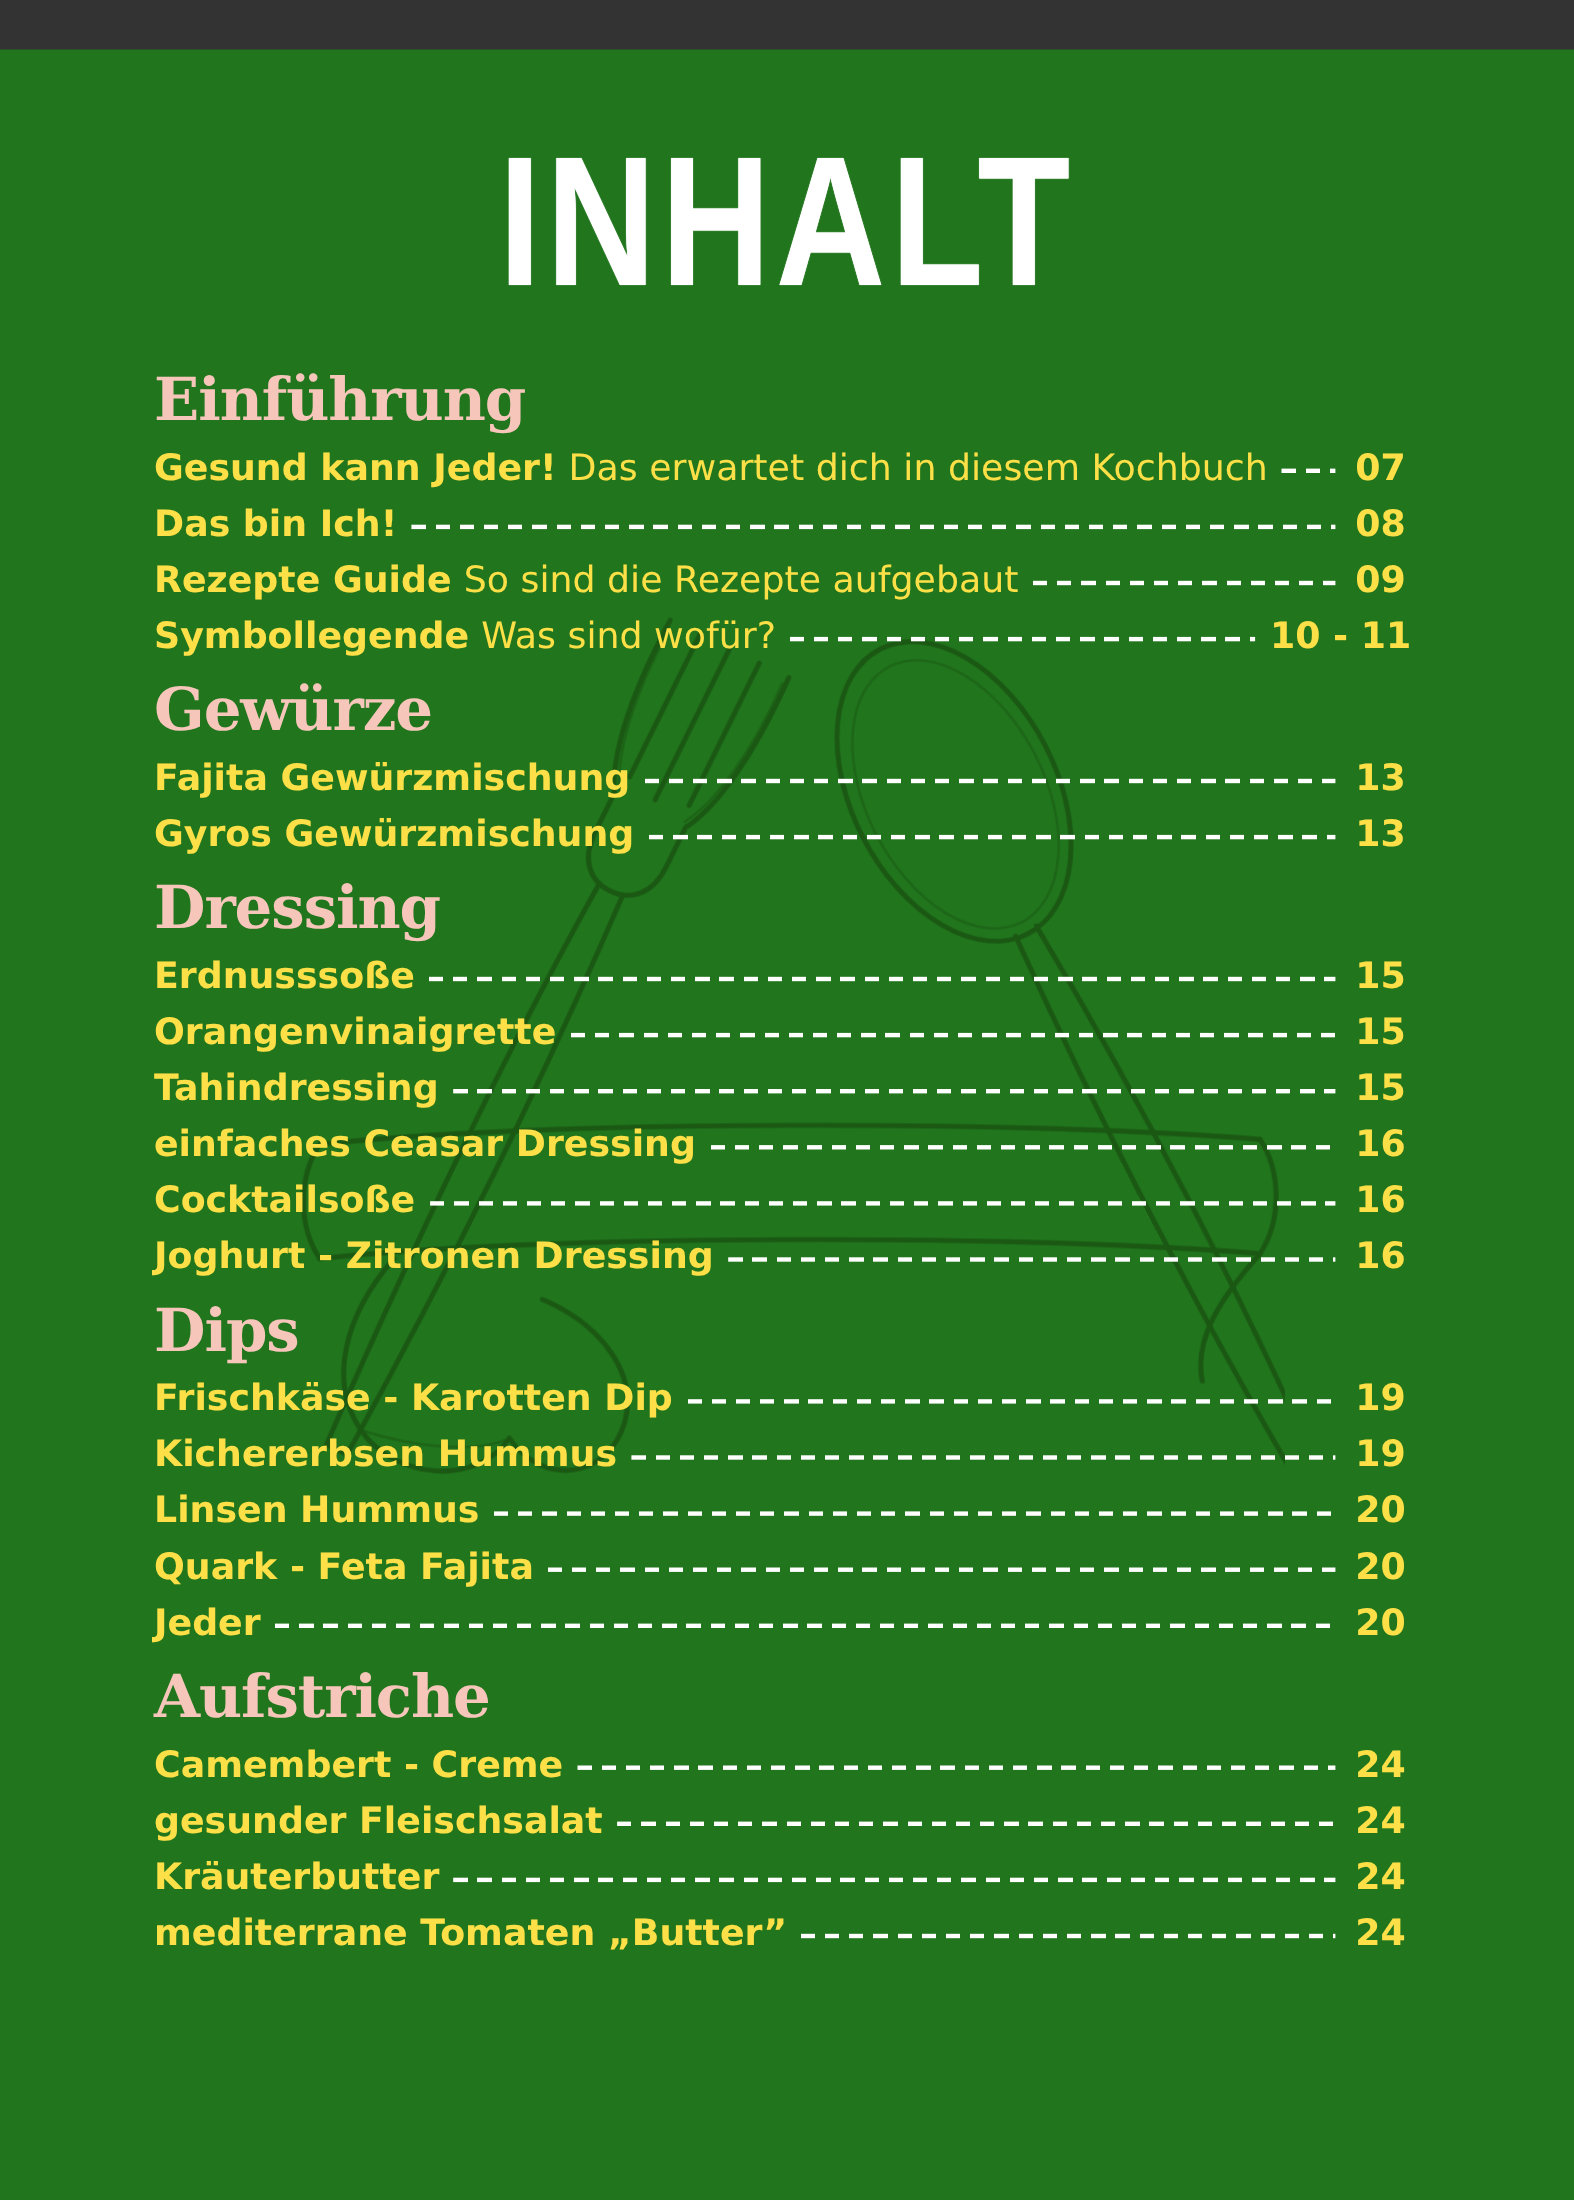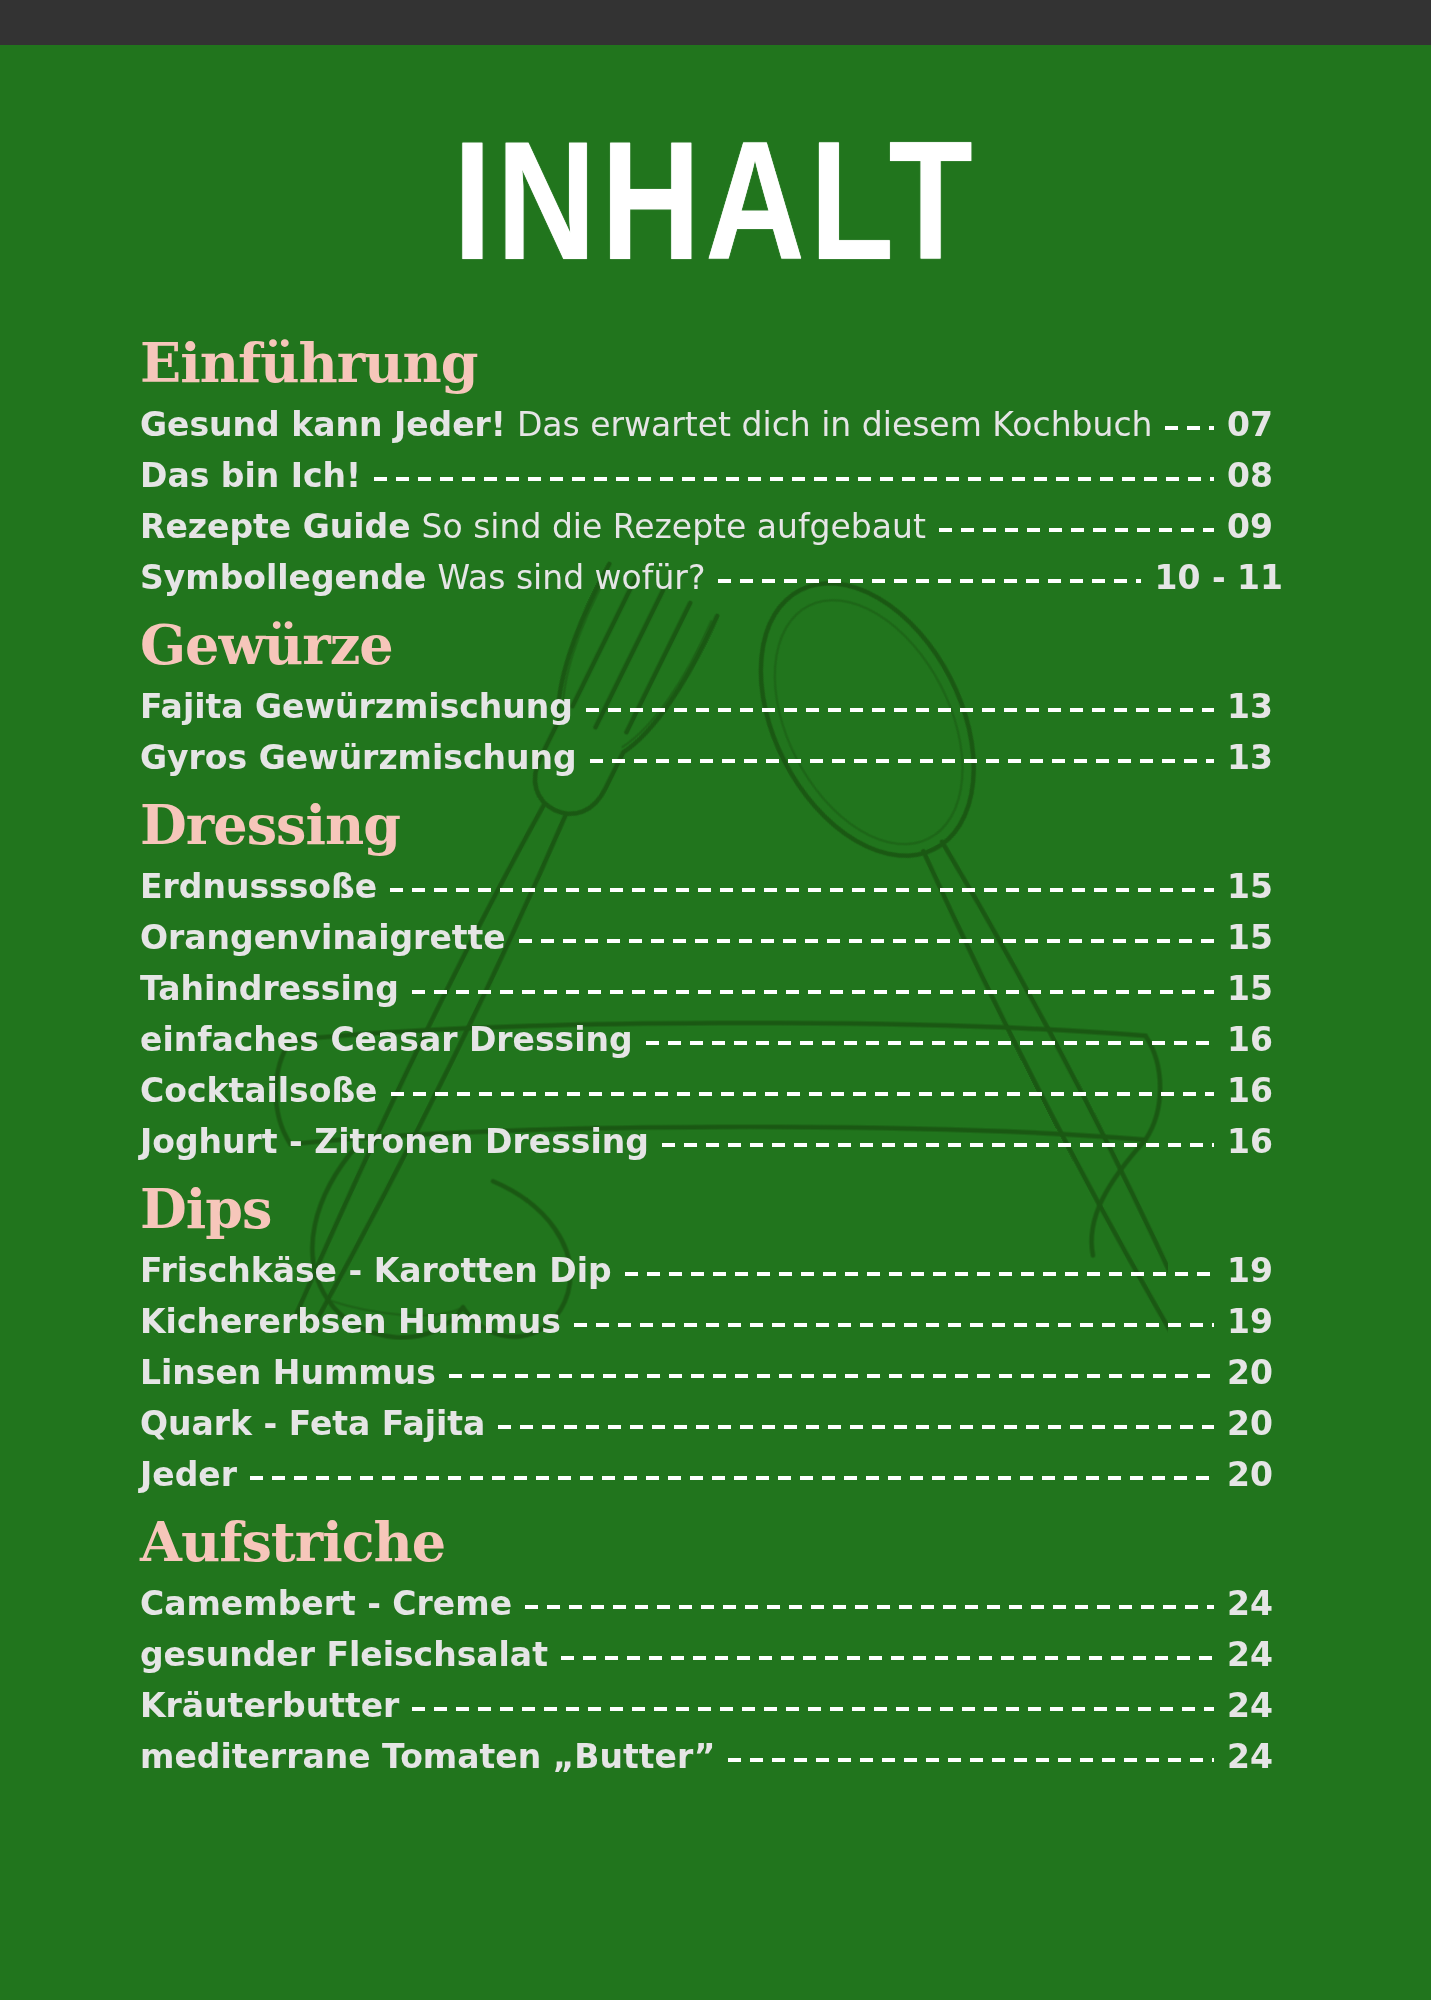--- a/index.html
+++ b/index.html
@@ -44,36 +44,36 @@
     font-size:54px;
     line-height:64px;
     margin:10px 0 4px 0;
     letter-spacing:-1px;
   }
   .section-title:first-child { margin-top:0; }
   .row {
     display:flex;
     align-items:center;
     height:51px;
-    color:#e5e5e5;
+    color:#fde047;
     font-size:33px;
     white-space:nowrap;
   }
   .row .bold { font-weight:bold; }
   .row .rest { font-weight:400; margin-left:11px; }
   .leader {
     flex:1;
     height:4px;
     margin:6px 13px 0 13px;
     background:repeating-linear-gradient(90deg, #FFFFFF 0 13px, transparent 13px 22px);
   }
   .pagenum {
     font-weight:bold;
     min-width:56px;
-    text-align:left;
+    text-align:center;
   }
 </style>
 </head>
 <body>
 
 <div class="page">
 
   <svg class="watermark" viewBox="0 0 600 640" preserveAspectRatio="none" aria-hidden="true">
     <g fill="none" stroke="#1A5212" stroke-width="3" opacity="0.8" stroke-linecap="round" stroke-linejoin="round">
 

